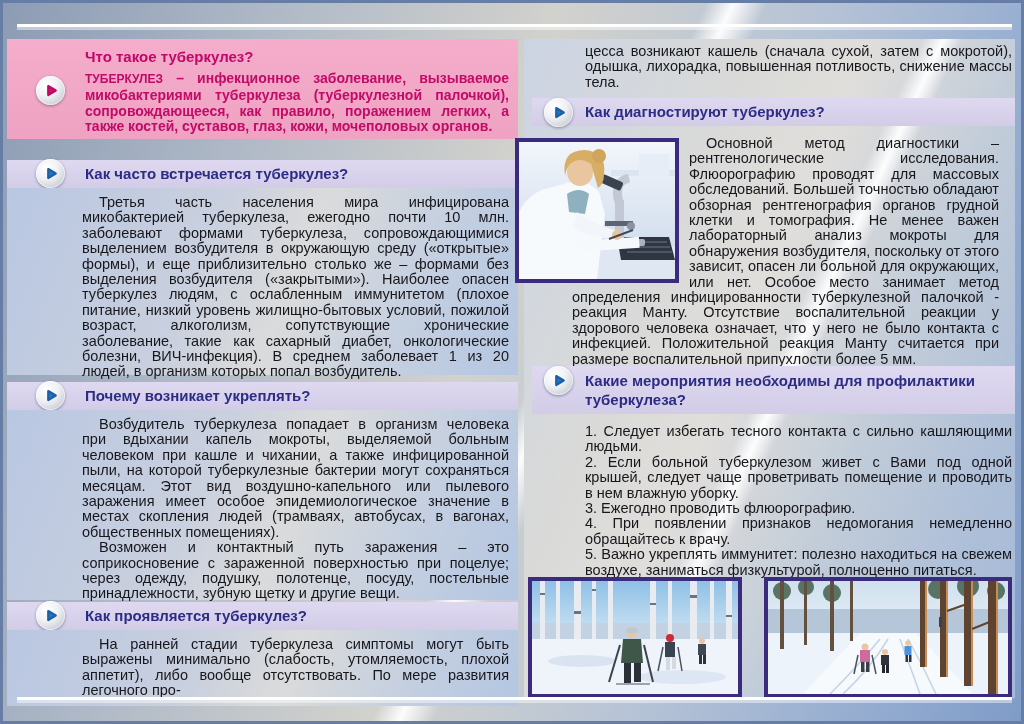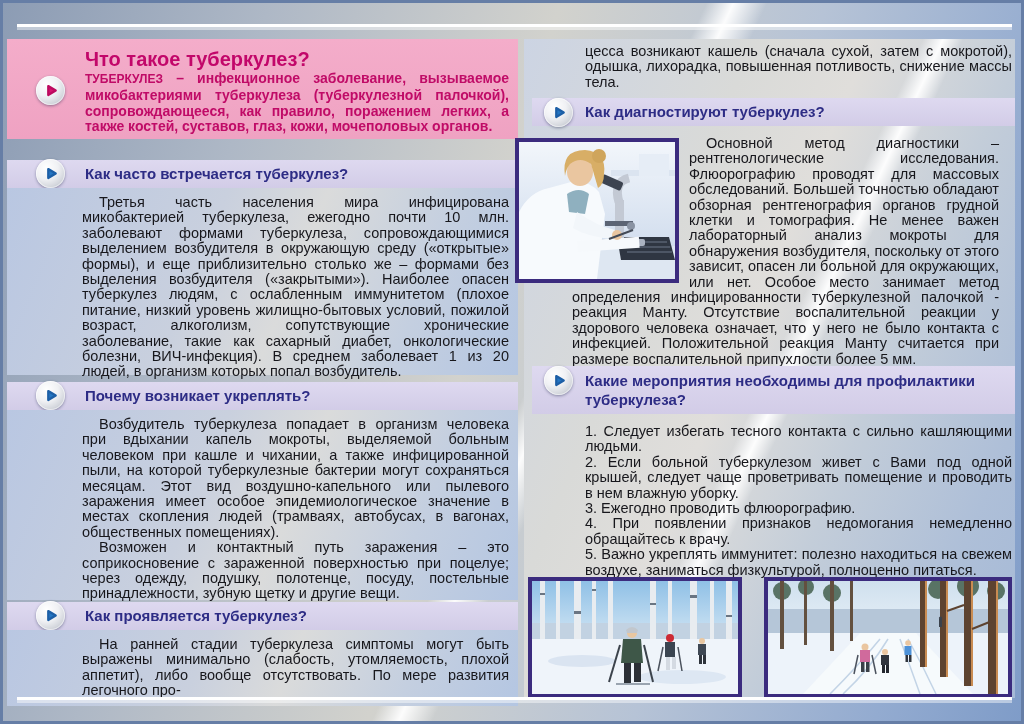--- a/index.html
+++ b/index.html
@@ -39,21 +39,21 @@
   .sec { position:absolute; left:4px; width:511px; }
   .sec .bar { position:absolute; left:0; top:0; width:100%; height:28px;
               background:linear-gradient(180deg,#ded9f0,#d2cce7); }
   .sec .bar .bar-title { position:absolute; left:78px; top:5px; white-space:nowrap; }
   .sec .play { left:29px; top:-1px; }
   .sec .body { position:absolute; left:0; top:28px; right:0; bottom:0;
                padding:7px 9px 0 75px;
                background:linear-gradient(112deg,#b9c7e2 0%,#c9d0de 38%,#dadbdb 55%,#c4cfe0 78%,#b4c6e2 100%); }
 
   #pink { top:36px; height:100px; background:linear-gradient(180deg,#f4adca,#efa2c2); }
-  #pink .pink-title { position:absolute; left:78px; top:9px; font-size:20px; font-weight:bold; color:#c2076a; }
+  #pink .pink-title { position:absolute; left:78px; top:9px; font-size:15px; font-weight:bold; color:#c2076a; }
   #pink .play { left:29px; top:37px; }
   #pink .pbody { position:absolute; left:78px; top:32px; width:424px;
                  font-size:14px; line-height:15.8px; font-weight:bold; color:#c00b67; text-align:justify; }
   #pink .pbody .term { font-size:12px; }
 
   #sec-frequency { top:157px; height:215px; }
   #sec-why       { top:379px; height:218px; }
   #sec-symptoms  { top:599px; height:104px;  }
 
   

